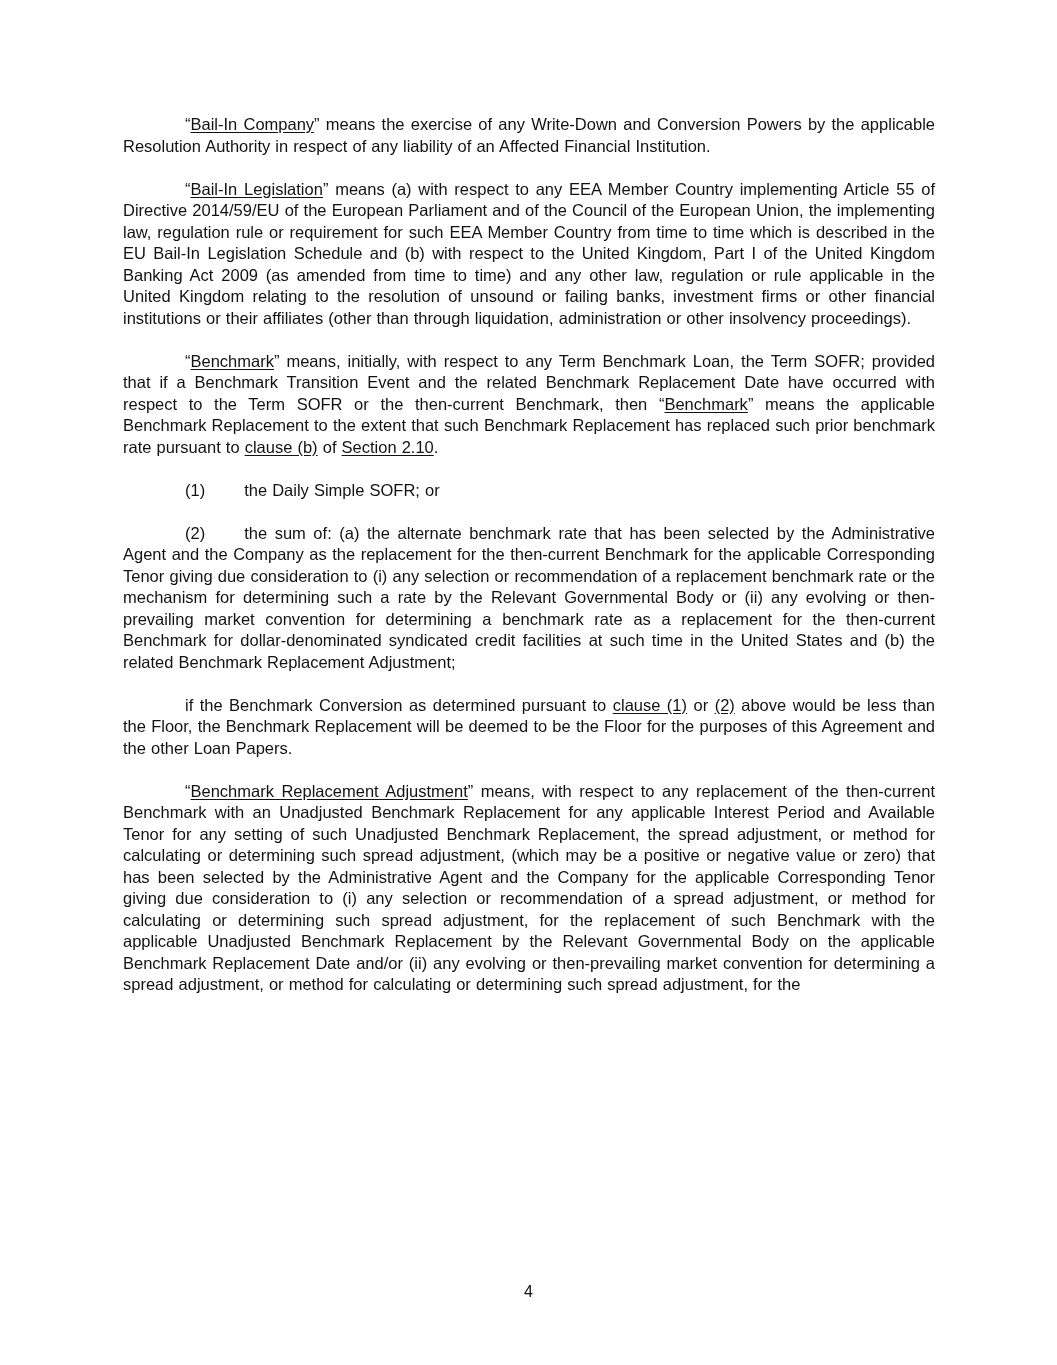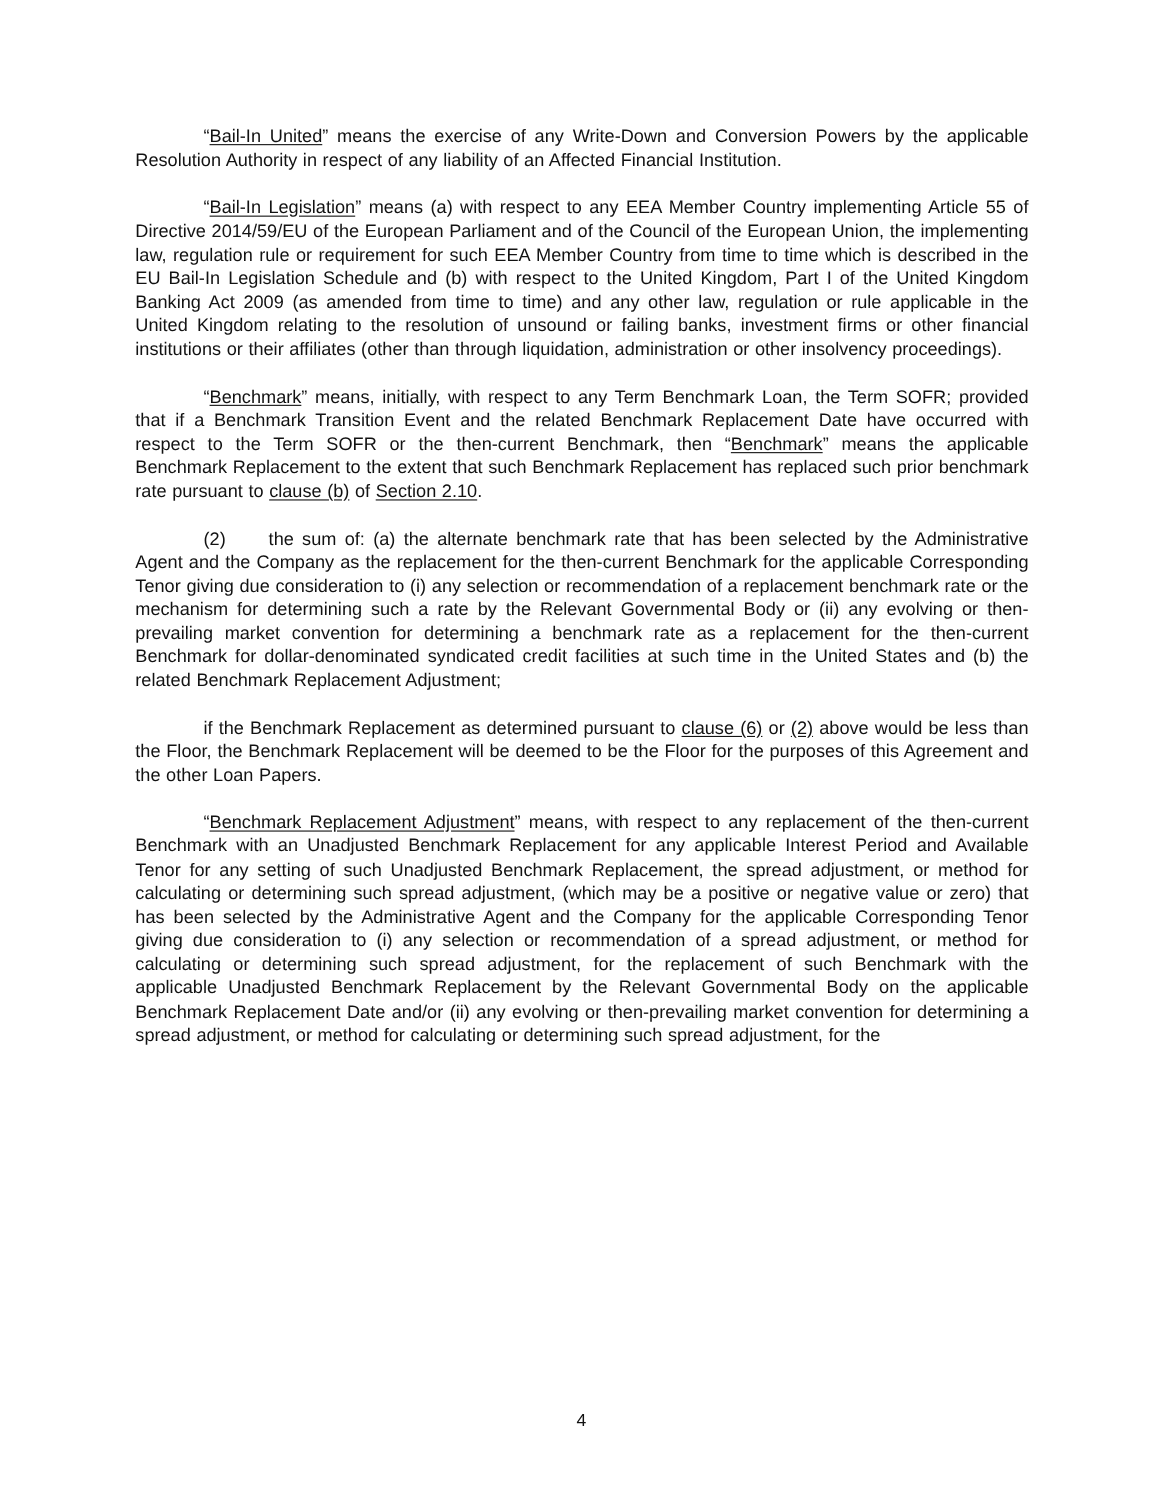--- a/index.html
+++ b/index.html
@@ -44,21 +44,22 @@
     width: 100%;
     text-align: center;
     font-size: 16px;
     line-height: 20px;
   }
 </style>
 </head>
 <body>
 
 <div class="doc-body">
-  <p class="para"><span>“</span><span class="u">Bail-In United</span><span>” means the exercise of any Write-Down and Conversion Powers by the applicable Resolution Authority in respect of any liability of an Affected Financial Institution.</span></p>
+  <p class="para"><span>“</span><span class="u">Bail-In Company</span><span>” means the exercise of any Write-Down and Conversion Powers by the applicable Resolution Authority in respect of any liability of an Affected Financial Institution.</span></p>
   <p class="para"><span>“</span><span class="u">Bail-In Legislation</span><span>” means (a) with respect to any EEA Member Country implementing Article 55 of Directive 2014/59/EU of the European Parliament and of the Council of the European Union, the implementing law, regulation rule or requirement for such EEA Member Country from time to time which is described in the EU Bail-In Legislation Schedule and (b) with respect to the United Kingdom, Part I of the United Kingdom Banking Act 2009 (as amended from time to time) and any other law, regulation or rule applicable in the United Kingdom relating to the resolution of unsound or failing banks, investment firms or other financial institutions or their affiliates (other than through liquidation, administration or other insolvency proceedings).</span></p>
   <p class="para"><span>“</span><span class="u">Benchmark</span><span>” means, initially, with respect to any Term Benchmark Loan, the Term SOFR; provided that if a Benchmark Transition Event and the related Benchmark Replacement Date have occurred with respect to the Term SOFR or the then-current Benchmark, then “</span><span class="u">Benchmark</span><span>” means the applicable Benchmark Replacement to the extent that such Benchmark Replacement has replaced such prior benchmark rate pursuant to </span><span class="u">clause (b)</span><span> of </span><span class="u">Section 2.10</span><span>.</span></p>
+  <p class="para"><span>(1)</span><span class="tab"></span><span>the Daily Simple SOFR; or</span></p>
   <p class="para"><span>(2)</span><span class="tab"></span><span>the sum of: (a) the alternate benchmark rate that has been selected by the Administrative Agent and the Company as the replacement for the then-current Benchmark for the applicable Corresponding Tenor giving due consideration to (i) any selection or recommendation of a replacement benchmark rate or the mechanism for determining such a rate by the Relevant Governmental Body or (ii) any evolving or then-prevailing market convention for determining a benchmark rate as a replacement for the then-current Benchmark for dollar-denominated syndicated credit facilities at such time in the United States and (b) the related Benchmark Replacement Adjustment;</span></p>
-  <p class="para"><span>if the Benchmark Replacement as determined pursuant to </span><span class="u">clause (6)</span><span> or </span><span class="u">(2)</span><span> above would be less than the Floor, the Benchmark Replacement will be deemed to be the Floor for the purposes of this Agreement and the other Loan Papers.</span></p>
+  <p class="para"><span>if the Benchmark Conversion as determined pursuant to </span><span class="u">clause (1)</span><span> or </span><span class="u">(2)</span><span> above would be less than the Floor, the Benchmark Replacement will be deemed to be the Floor for the purposes of this Agreement and the other Loan Papers.</span></p>
   <p class="para"><span>“</span><span class="u">Benchmark Replacement Adjustment</span><span>” means, with respect to any replacement of the then-current Benchmark with an Unadjusted Benchmark Replacement for any applicable Interest Period and Available Tenor for any setting of such Unadjusted Benchmark Replacement, the spread adjustment, or method for calculating or determining such spread adjustment, (which may be a positive or negative value or zero) that has been selected by the Administrative Agent and the Company for the applicable Corresponding Tenor giving due consideration to (i) any selection or recommendation of a spread adjustment, or method for calculating or determining such spread adjustment, for the replacement of such Benchmark with the applicable Unadjusted Benchmark Replacement by the Relevant Governmental Body on the applicable Benchmark Replacement Date and/or (ii) any evolving or then-prevailing market convention for determining a spread adjustment, or method for calculating or determining such spread adjustment, for the</span></p>
 </div>
 
 <div class="page-footer">4</div>
 
 </body></html>

